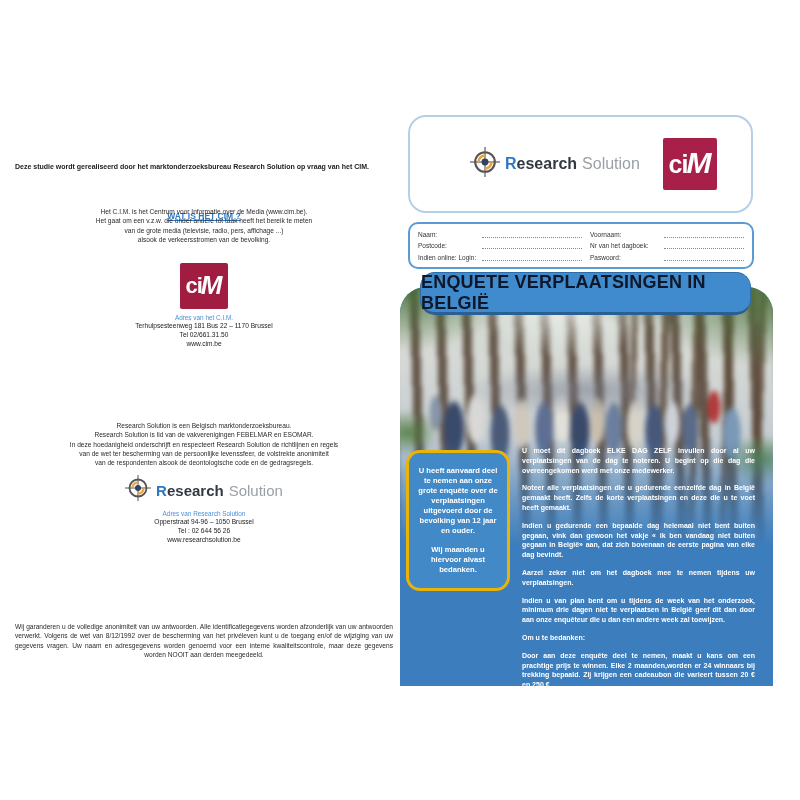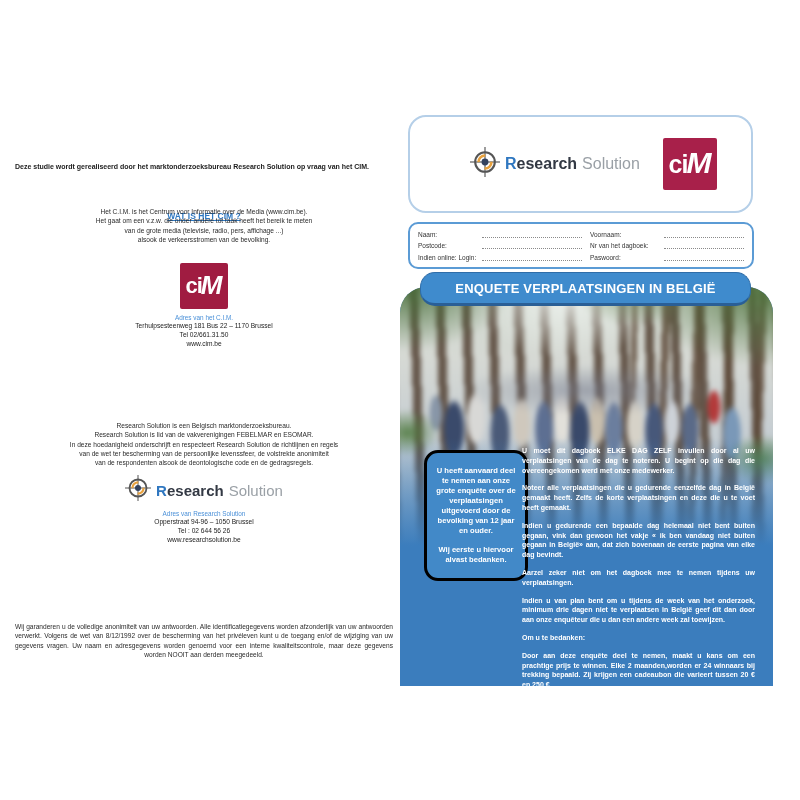--- a/index.html
+++ b/index.html
@@ -49,23 +49,23 @@
 
   .form-box{position:absolute;left:10px;top:112px;width:346px;height:47px;border:2px solid #5b9bd5;border-radius:10px;
             box-sizing:border-box;background:#fff;display:flex;flex-direction:column;justify-content:space-evenly;
             padding:2px 8px;font-size:6.5px;color:#333;}
   .form-row{display:flex;align-items:flex-end;}
   .f-label1{width:64px;}
   .f-label2{width:74px;margin-left:8px;}
   .dots{flex:1;border-bottom:1px dotted #8a8a8a;height:6px;}
   .dots2{width:80px;border-bottom:1px dotted #8a8a8a;height:6px;}
 
-  .banner{position:absolute;left:22px;top:162px;width:331px;height:34px;background:#3f8bcd;border:1px solid #2f6da8;
+  .banner{position:absolute;left:22px;top:162px;width:331px;height:43px;background:#3f8bcd;border:1px solid #2f6da8;
           border-bottom:3px solid #2a5f96;border-radius:15px;box-sizing:border-box;z-index:3;display:flex;
-          align-items:center;justify-content:center;color:#ffffff;font-weight:bold;font-size:13px;letter-spacing:.2px;}
+          align-items:center;justify-content:center;color:#0f172a;font-weight:bold;font-size:18px;letter-spacing:.2px;}
 
   .content-bg{position:absolute;left:2px;top:177px;width:373px;height:399px;background:#3b7dbd;
               border-radius:26px 26px 0 0;overflow:hidden;z-index:1;}
   .photo-art{position:absolute;left:-8px;top:-8px;right:-8px;height:265px;filter:blur(2.5px);
     background-color:#d3d8d2;
     background-image:
       
       radial-gradient(ellipse 150px 95px at 4% 2%, rgba(72,110,58,.95), rgba(72,110,58,0) 70%),
       radial-gradient(ellipse 190px 115px at 97% 3%, rgba(78,115,60,.95), rgba(78,115,60,0) 70%),
       radial-gradient(ellipse 90px 60px at 62% 2%, rgba(90,125,70,.7), rgba(90,125,70,0) 70%),
@@ -102,22 +102,22 @@
       no-repeat,no-repeat,no-repeat,no-repeat,no-repeat,no-repeat,no-repeat,no-repeat;
     background-size:auto,auto,auto,auto,auto,auto,auto,
       auto,auto,auto,auto,auto,auto,auto,auto,auto,auto,auto,auto,auto,auto,auto,
       120px 215px,150px 235px,auto;
     background-position:0 0,0 0,0 0,0 0,0 0,0 0,0 0,
       0 0,0 0,0 0,0 0,0 0,0 0,0 0,0 0,0 0,0 0,0 0,0 0,0 0,0 0,0 0,
       0 14px,right 0 top 10px,0 0;}
   .photo-fade{position:absolute;left:0;top:0;width:100%;height:290px;
       background:linear-gradient(180deg, rgba(59,125,189,0) 52%, rgba(59,125,189,.55) 72%, #3b7dbd 90%);}
 
-  .thanks-box{position:absolute;z-index:2;left:26px;top:340px;width:104px;box-sizing:border-box;
-              border:3px solid #000000;border-radius:14px;background:#4289c8;padding:13px 7px;
+  .thanks-box{position:absolute;z-index:2;left:8px;top:340px;width:104px;box-sizing:border-box;
+              border:3px solid #eab308;border-radius:14px;background:#4289c8;padding:13px 7px;
               color:#fff;font-weight:bold;font-size:7.6px;line-height:1.32;text-align:center;}
   .thanks-box p{margin:0 0 9px 0;}
   .thanks-box p:last-child{margin-bottom:0;}
 
   .instructions{position:absolute;z-index:2;left:124px;top:336px;width:233px;color:#fff;font-weight:bold;
                 font-size:7px;line-height:1.4;text-align:justify;}
   .instructions p{margin:0 0 8px 0;}
   .instr-heading{margin:0;}
 
   
@@ -235,21 +235,21 @@
 
     <div class="banner">ENQUETE VERPLAATSINGEN IN BELGIË</div>
 
     <div class="content-bg">
       <div class="photo-art"></div>
       <div class="photo-fade"></div>
     </div>
 
     <div class="thanks-box">
       <p>U heeft aanvaard deel te nemen aan onze grote enquête over de verplaatsingen uitgevoerd door de bevolking van 12 jaar en ouder.</p>
-      <p>Wij eerste u hiervoor alvast bedanken.</p>
+      <p>Wij maanden u hiervoor alvast bedanken.</p>
     </div>
 
     <div class="instructions">
       <p>U moet dit dagboek ELKE DAG ZELF invullen door al uw verplaatsingen van de dag te noteren. U begint op die dag die overeengekomen werd met onze medewerker.</p>
       <p>Noteer alle verplaatsingen die u gedurende eenzelfde dag in België gemaakt heeft. Zelfs de korte verplaatsingen en deze die u te voet heeft gemaakt.</p>
       <p>Indien u gedurende een bepaalde dag helemaal niet bent buiten gegaan, vink dan gewoon het vakje « ik ben vandaag niet buiten gegaan in België» aan, dat zich bovenaan de eerste pagina van elke dag bevindt.</p>
       <p>Aarzel zeker niet om het dagboek mee te nemen tijdens uw verplaatsingen.</p>
       <p>Indien u van plan bent om u tijdens de week van het onderzoek, minimum drie dagen niet te verplaatsen in België geef dit dan door aan onze enquêteur die u dan een andere week zal toewijzen.</p>
       <p class="instr-heading">Om u te bedanken:</p>
       <p>Door aan deze enquête deel te nemen, maakt u kans om een prachtige prijs te winnen. Elke 2 maanden,worden er 24 winnaars bij trekking bepaald. Zij krijgen een cadeaubon die varieert tussen 20 € en 250 €.</p>

